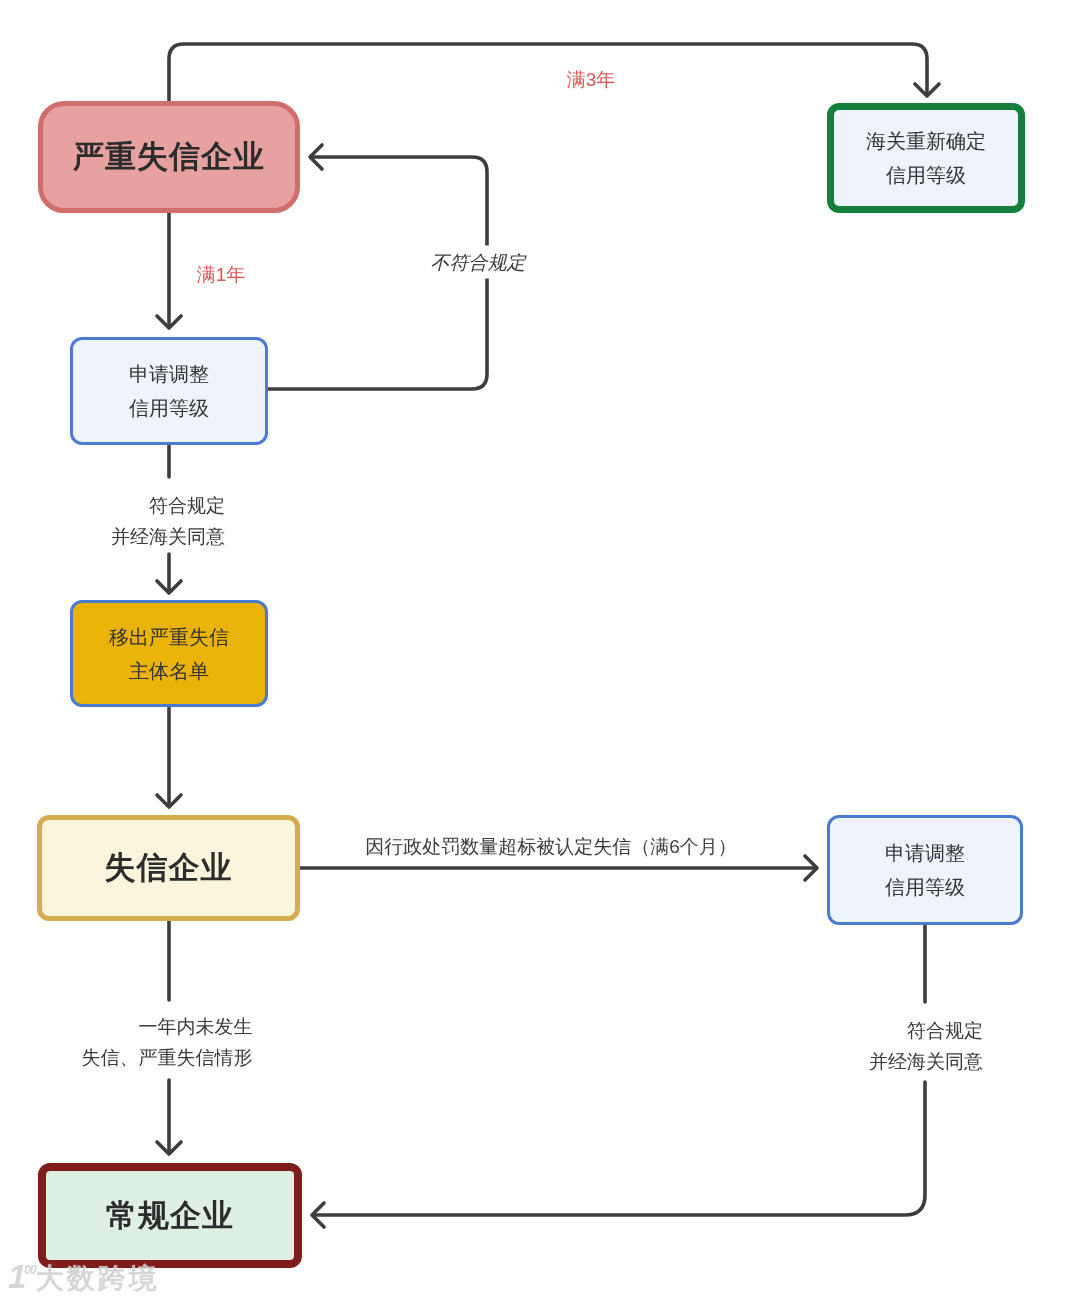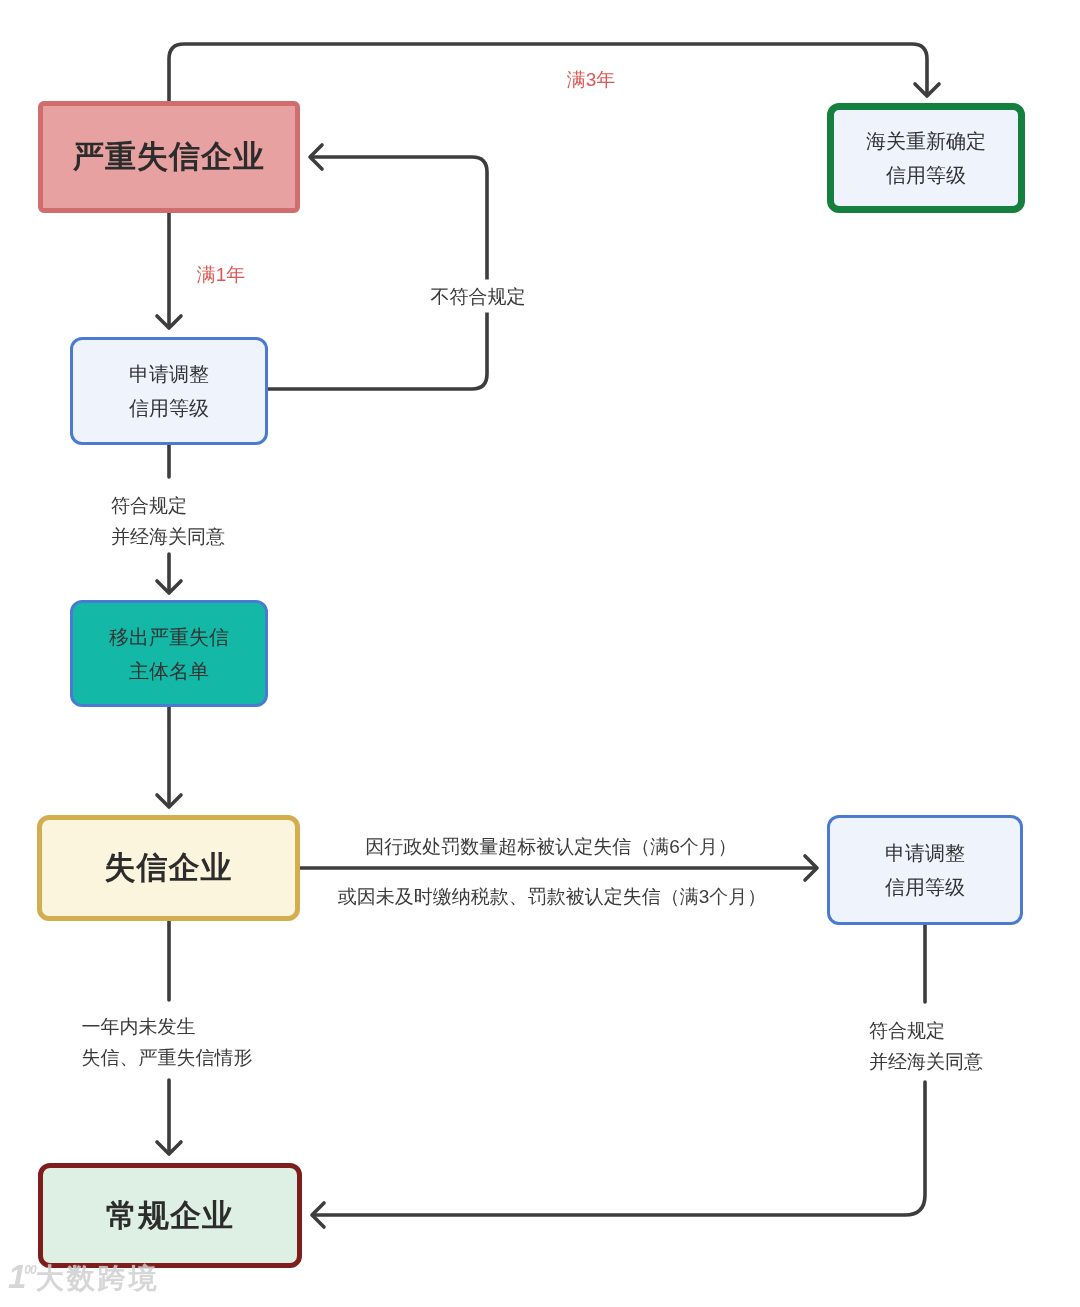--- a/index.html
+++ b/index.html
@@ -13,49 +13,49 @@
     box-sizing:border-box;text-align:center;
   }
   .node-big{
     font-size:31px;font-weight:bold;color:#2c2c2c;letter-spacing:1px;
   }
   .node-small{
     font-size:20px;color:#333333;line-height:34px;
   }
   .severe{
     left:38px;top:101px;width:262px;height:112px;
-    background:#e8a1a1;border:5px solid #d06e6e;border-radius:6px;
+    background:#e8a1a1;border:5px solid #d06e6e;border-radius:26px;
   }
   .reassess{
     left:827px;top:103px;width:198px;height:110px;
     background:#eef3fc;border:7px solid #15803d;border-radius:12px;
   }
   .apply-left{
     left:70px;top:337px;width:198px;height:108px;
     background:#eef3fc;border:3px solid #4a7bd0;border-radius:12px;
   }
   .remove{
     left:70px;top:600px;width:198px;height:107px;
-    background:#14b8a6;border:3px solid #4a7bd0;border-radius:12px;
+    background:#eab308;border:3px solid #4a7bd0;border-radius:12px;
   }
   .dishonest{
     left:37px;top:815px;width:263px;height:106px;
     background:#fcf5dd;border:5px solid #d4ae4e;border-radius:12px;
   }
   .apply-right{
     left:827px;top:815px;width:196px;height:110px;
     background:#eef3fc;border:3px solid #4a7bd0;border-radius:12px;
   }
   .regular{
     left:38px;top:1163px;width:264px;height:105px;
-    background:#def0e3;border:5px solid #7f1d1d;border-radius:12px;
+    background:#def0e3;border:8px solid #7f1d1d;border-radius:12px;
   }
   .elabel{
     position:absolute;transform:translate(-50%,-50%);
-    font-size:19px;color:#3a3a3a;white-space:nowrap;text-align:left;line-height:31px;
+    font-size:19px;color:#3a3a3a;white-space:nowrap;text-align:right;line-height:31px;
   }
   .elabel.red{color:#dd5752;}
   .elabel .red{color:#404040;}
   .bgwhite{background:#ffffff;padding:1px 5px;}
   .wm{
     position:absolute;left:8px;top:1260px;display:flex;align-items:flex-end;
     color:#cfcfcf;opacity:0.85;font-weight:bold;line-height:1;
   }
   .wm-logo{font-size:33px;font-style:italic;letter-spacing:-2px;}
   .wm-logo .zeros{font-size:12px;vertical-align:14px;letter-spacing:-1px;}
@@ -126,34 +126,31 @@
   </div>
 
   <div class="node regular node-big">
     <span>常规企业</span>
   </div>
 
   <div class="elabel red" style="left:591px;top:79px;">满3年</div>
 
   <div class="elabel red" style="left:221px;top:274px;">满1年</div>
 
-  <div class="elabel bgwhite" style="left:478px;top:296px;">不符合规定</div>
+  <div class="elabel bgwhite" style="left:478px;top:262px;font-style:italic;">不符合规定</div>
 
   <div class="elabel" style="left:168px;top:521px;">
     <div>符合规定</div>
     <div>并经海关同意</div>
   </div>
 
   <div class="elabel" style="left:551px;top:846px;">
     <span>因行政处罚数量超标被认定失信</span><span class="red">（满6个月）</span>
   </div>
 
-  <div class="elabel" style="left:552px;top:896px;">
-    <span>或因未及时缴纳税款、罚款被认定失信</span><span class="red">（满3个月）</span>
-  </div>
 
   <div class="elabel" style="left:167px;top:1042px;">
     <div>一年内未发生</div>
     <div>失信、严重失信情形</div>
   </div>
 
   <div class="elabel bgwhite" style="left:926px;top:1046px;">
     <div>符合规定</div>
     <div>并经海关同意</div>
   </div>

